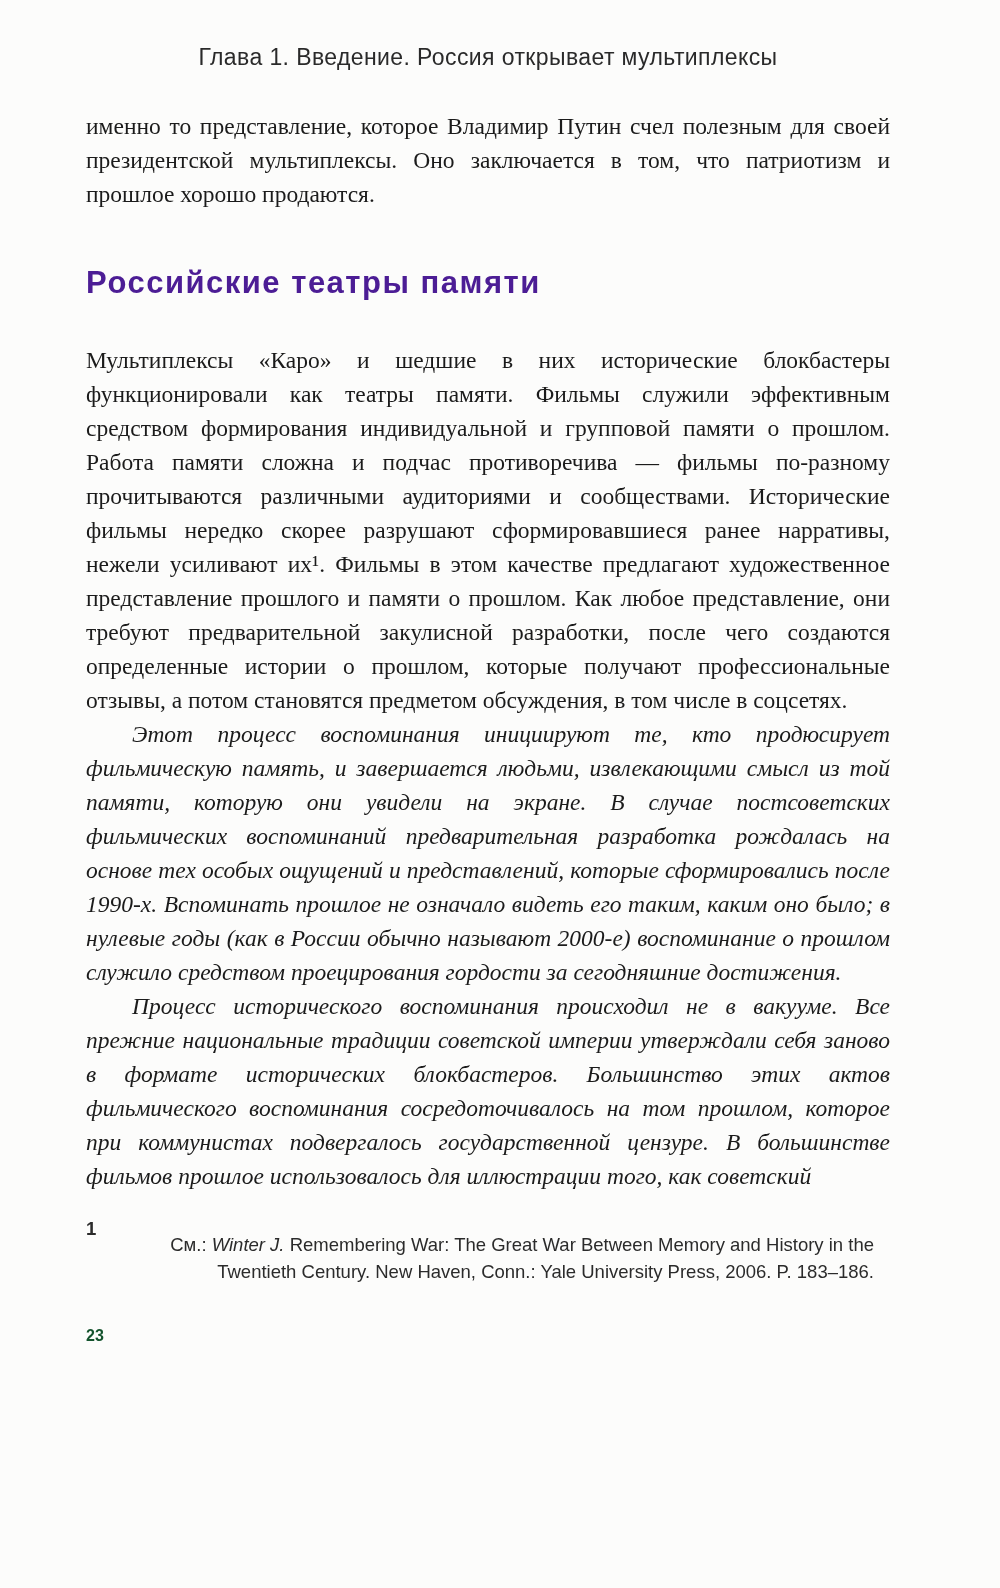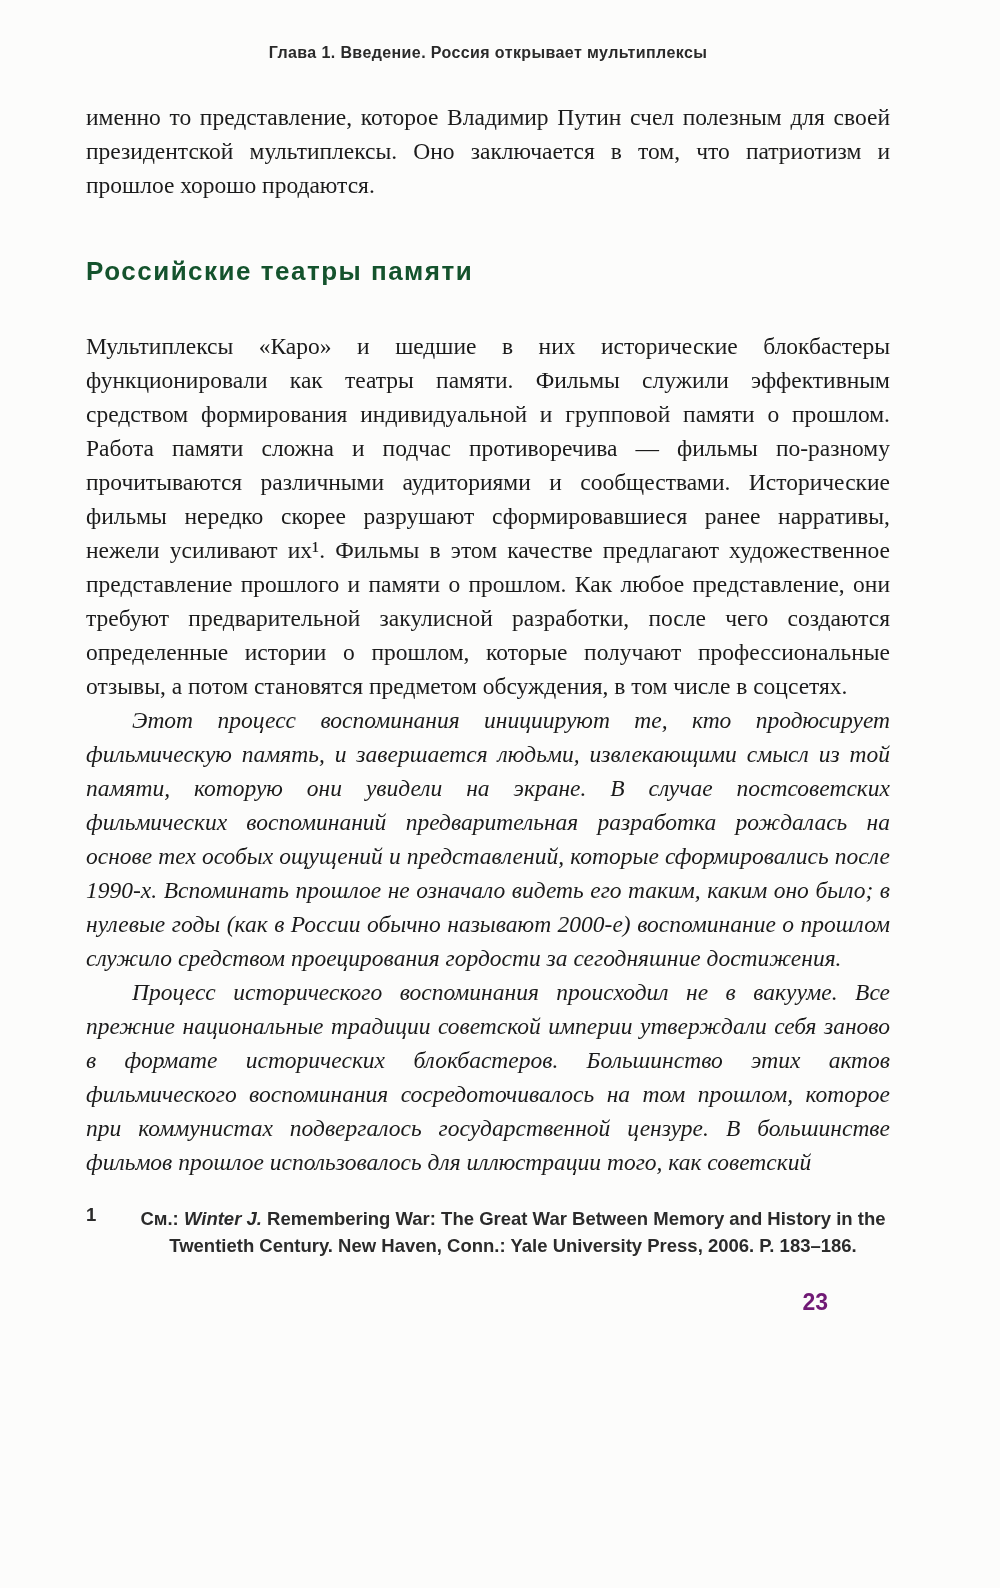--- a/index.html
+++ b/index.html
@@ -14,73 +14,72 @@
     margin: 0 auto;
     background: #fcfcfb;
     box-sizing: border-box;
     padding: 44px 110px 0 86px;
     overflow: hidden;
     color: #1c1c1c;
   }
   .running-head {
     text-align: center;
     font-family: "Liberation Sans", sans-serif;
-    font-weight: bold;
-    font-size: 16px;
+    font-weight: normal;
+    font-size: 23px;
     letter-spacing: 0.4px;
     color: #2a2a2a;
     margin: 0 0 38px 0;
   }
   .body-p {
     font-family: "Liberation Serif", serif;
     font-size: 23.5px;
     line-height: 34px;
     text-align: justify;
     margin: 0;
     color: #1b1b1b;
   }
   .body-p.indent {
     text-indent: 46px;
     font-style: italic;
   }
   .section-heading {
     font-family: "Liberation Sans", sans-serif;
     font-weight: bold;
-    font-size: 26px;
+    font-size: 31px;
     letter-spacing: 1.5px;
-    color: #14532d;
+    color: #4c1d95;
     margin: 54px 0 42px 0;
   }
   .footnote {
     display: flex;
     margin-top: 22px;
     font-family: "Liberation Sans", sans-serif;
     font-size: 18.5px;
     line-height: 27px;
     color: #2b2b2b;
   }
   .footnote .marker {
     flex: 0 0 50px;
     font-weight: bold;
   }
   .footnote .fn-text {
     flex: 1;
-    margin: 4px;
-    text-align: center;
-    font-weight: bold;
+    margin: 16px;
+    text-align: right;
   }
   .footnote .fn-italic {
     font-style: italic;
   }
   .page-number {
     font-family: "Liberation Sans", sans-serif;
     font-weight: bold;
-    font-size: 23px;
-    color: #701a75;
-    text-align: right;
+    font-size: 16px;
+    color: #14532d;
+    text-align: left;
     padding-right: 62px;
     margin-top: 26px;
   }
 </style>
 </head>
 <body>
 
 <div class="page">
 
   <div class="running-head">Глава 1. Введение. Россия открывает мультиплексы</div>

